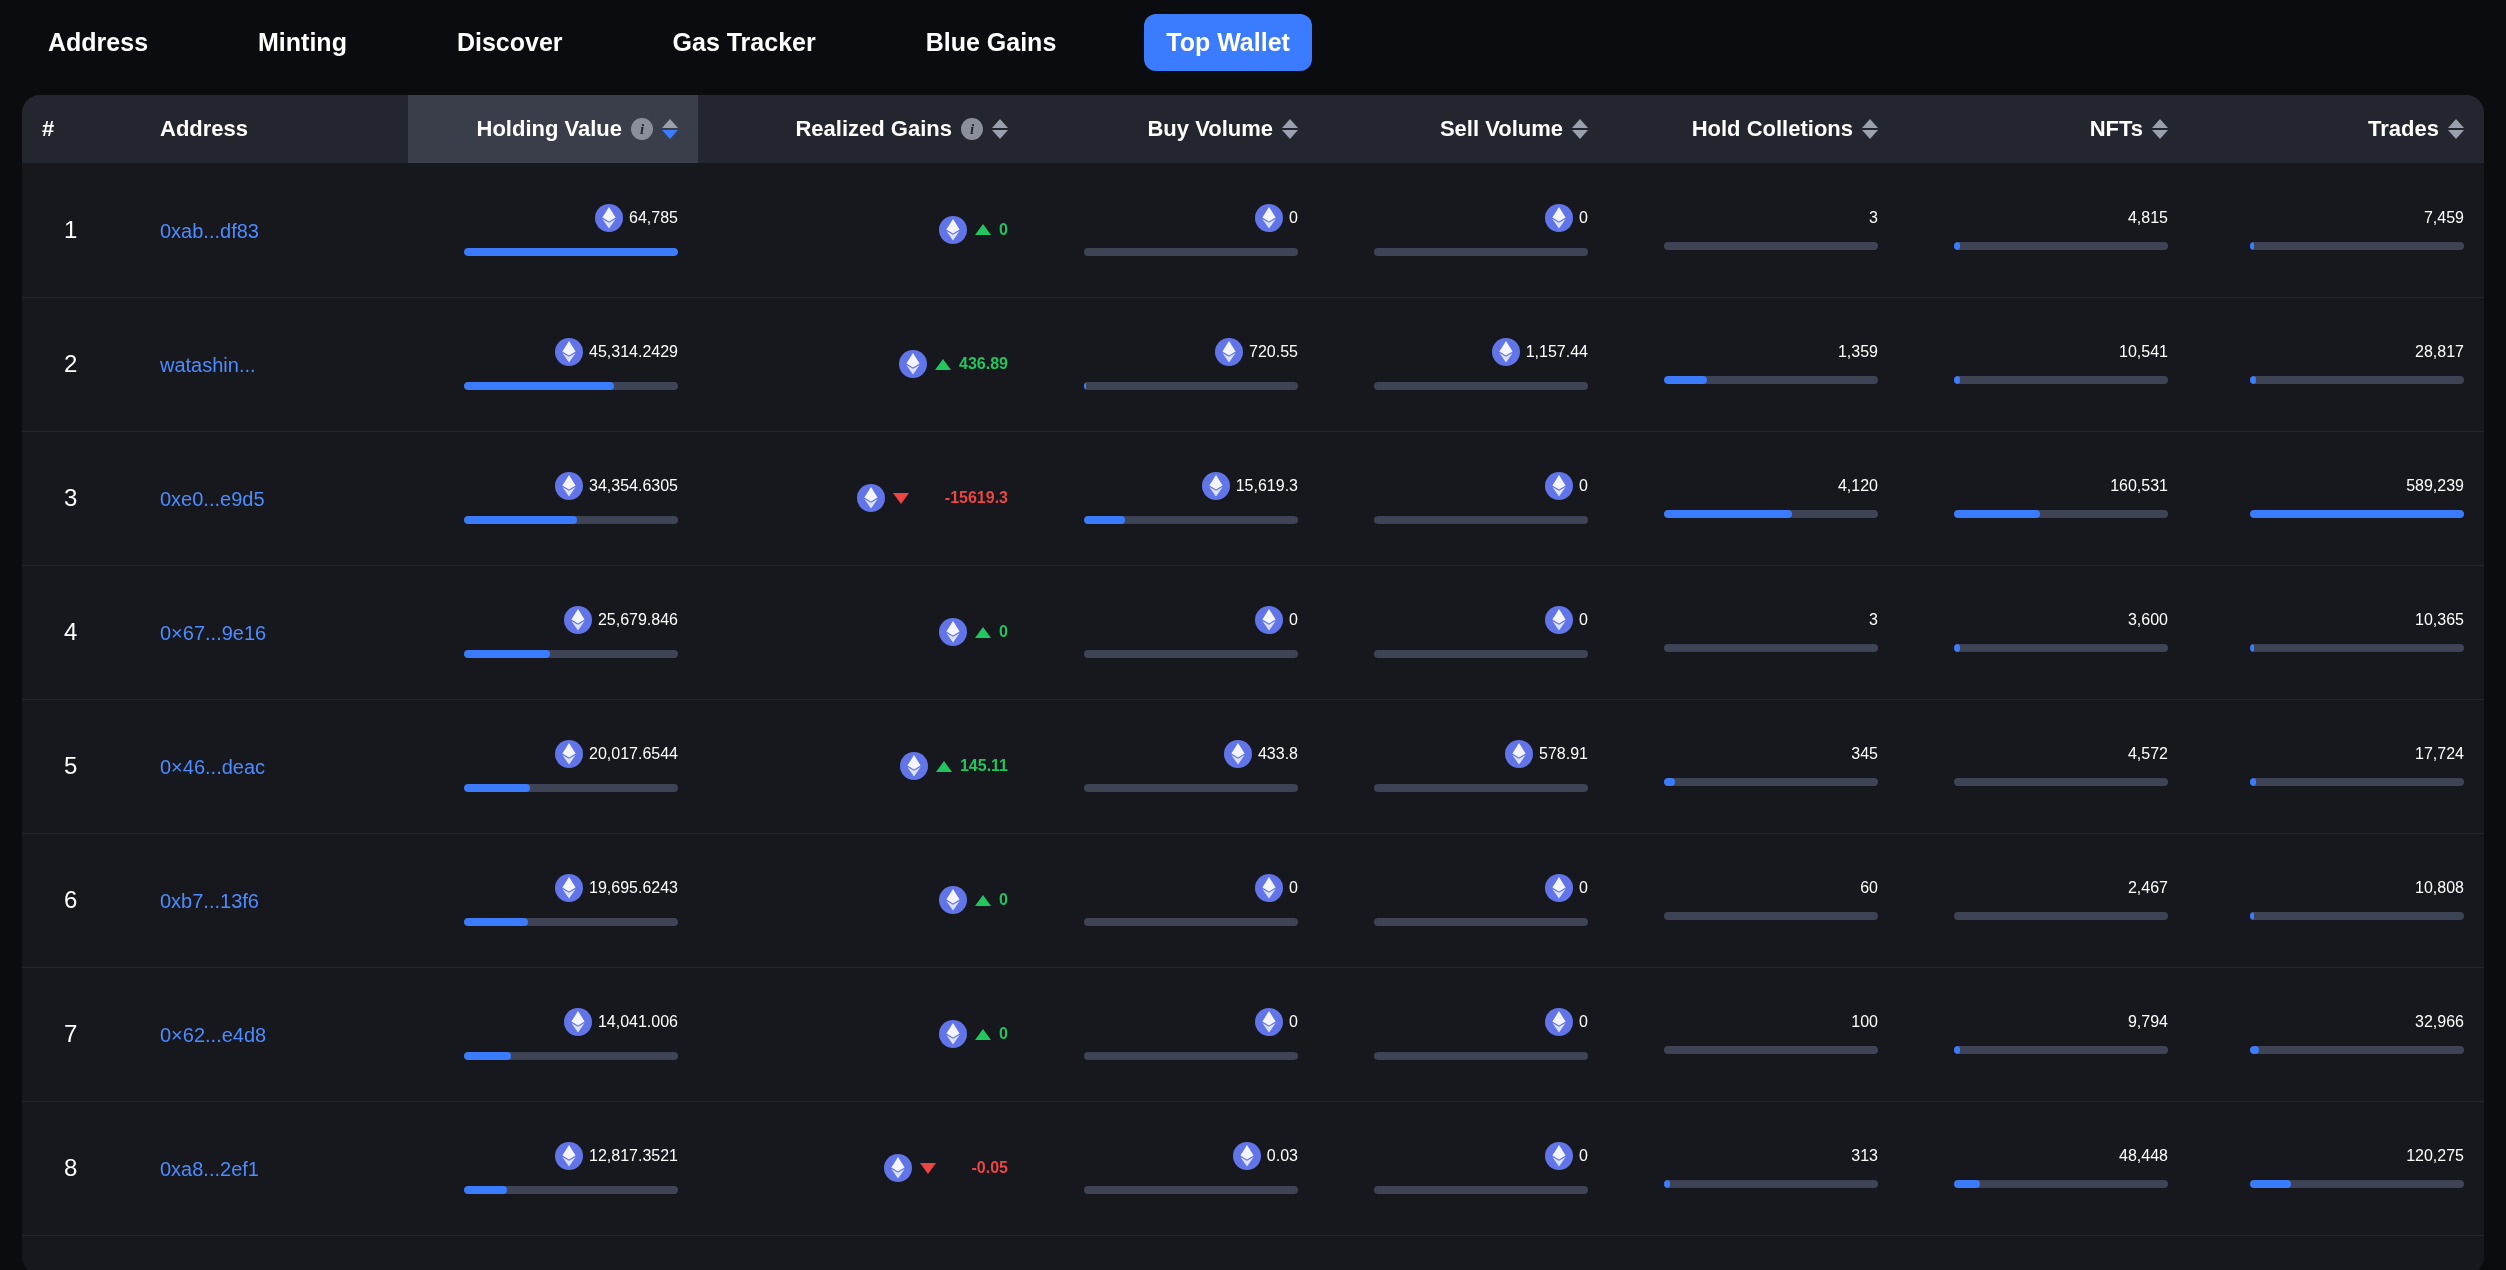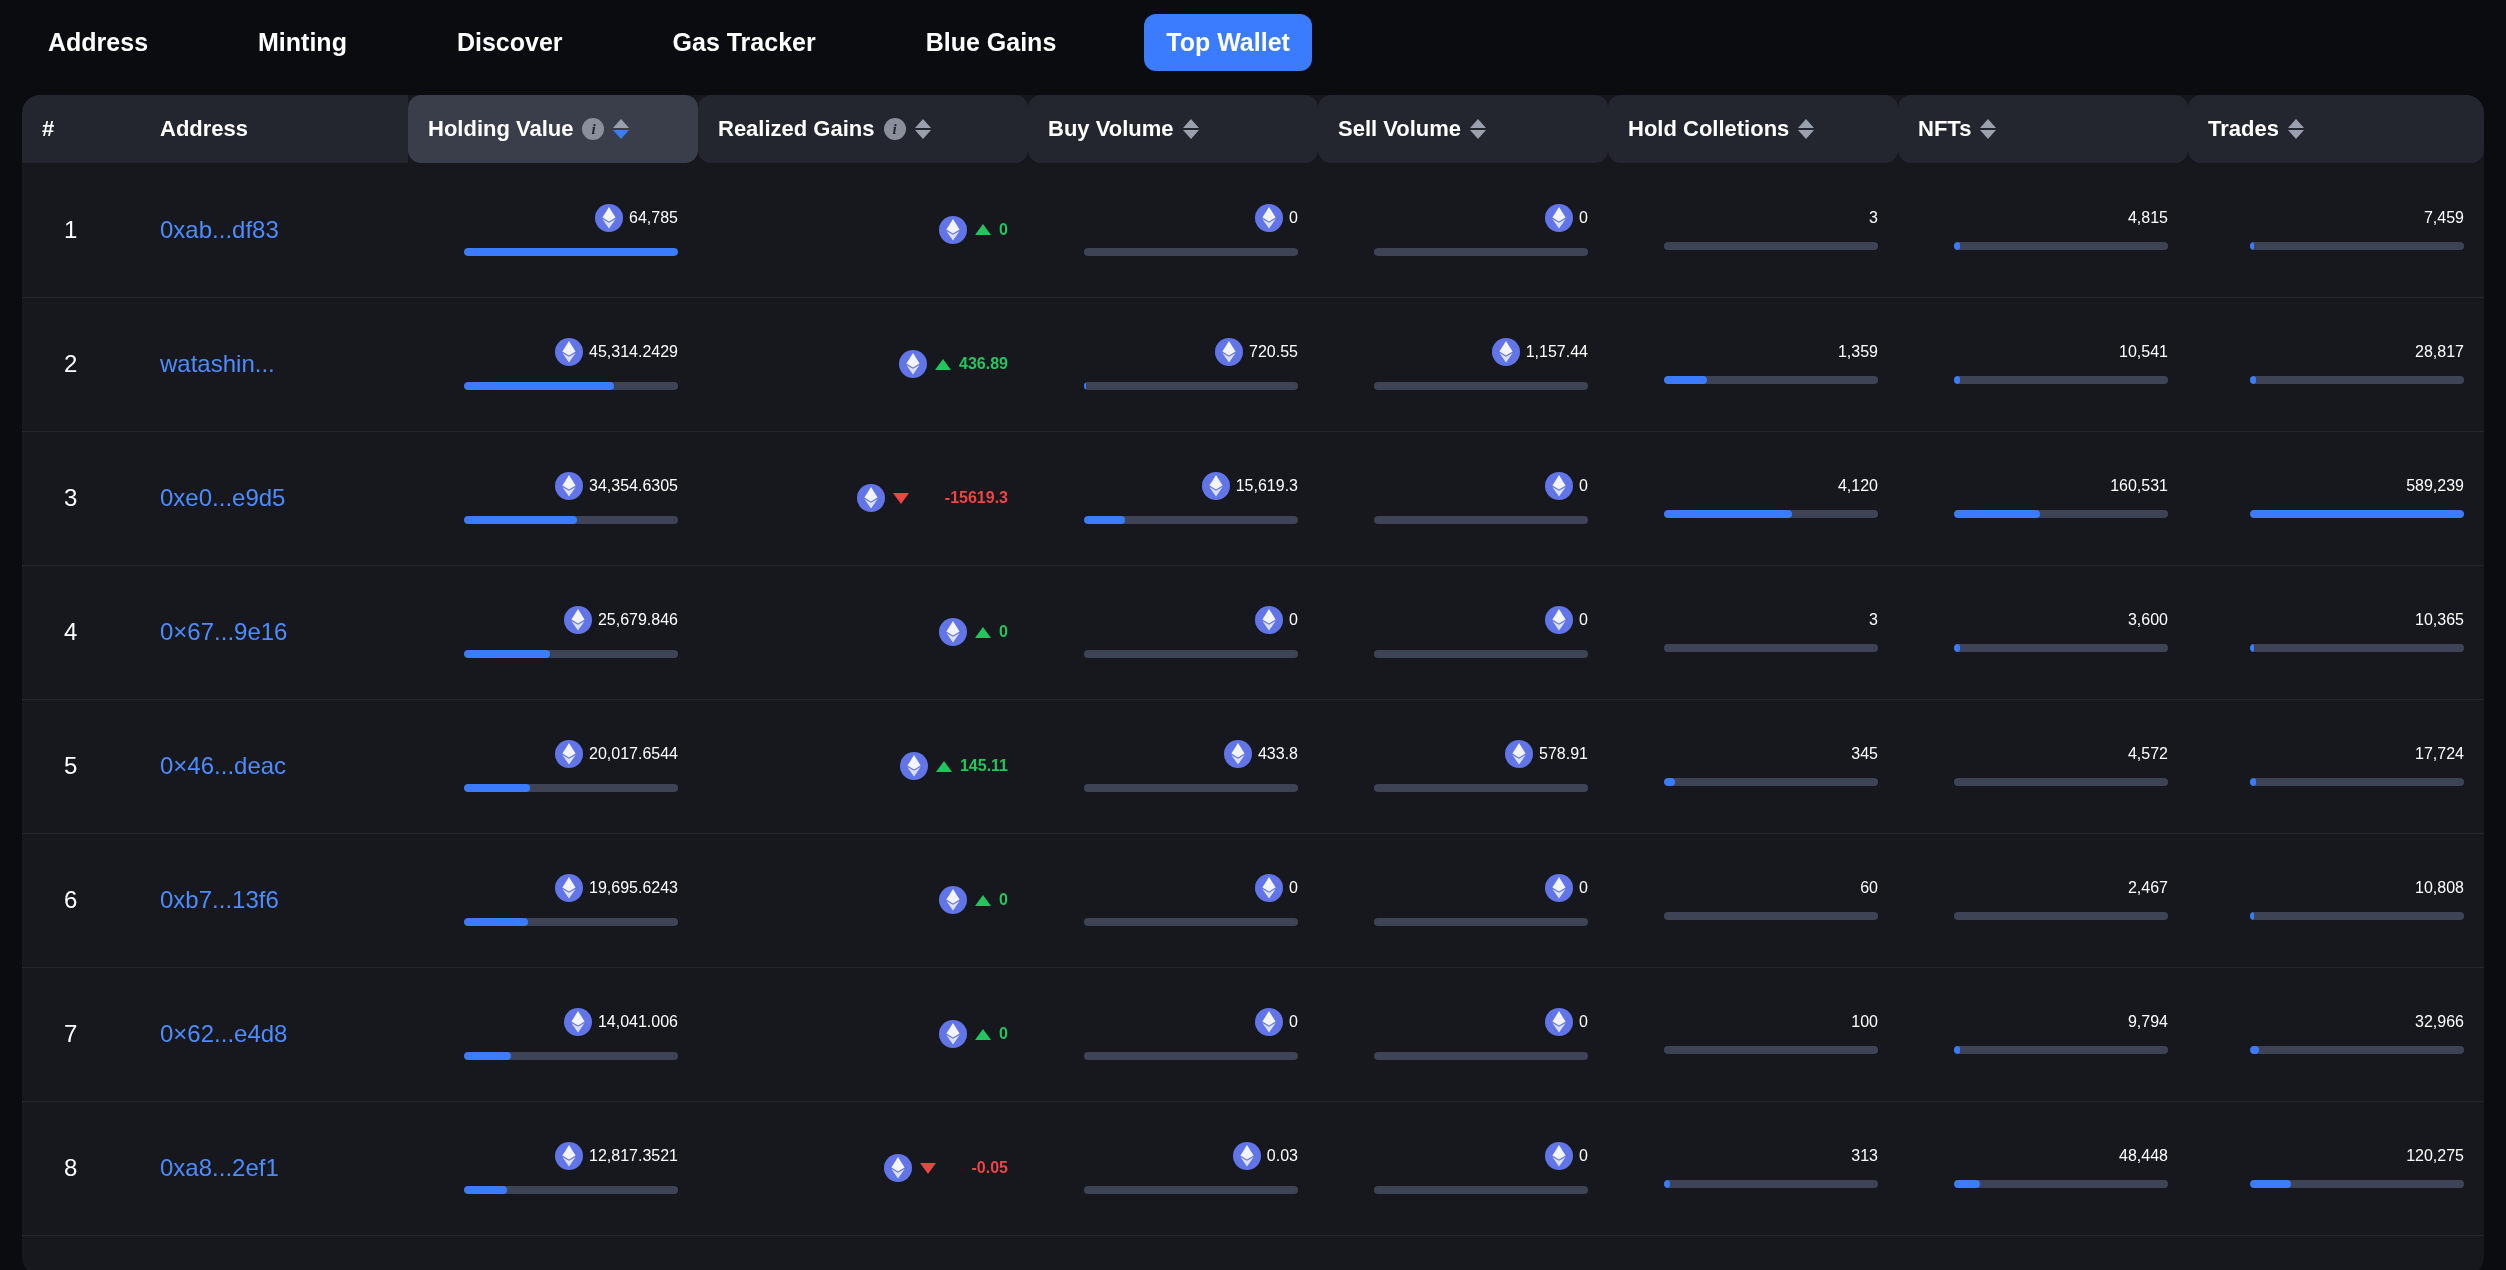--- a/index.html
+++ b/index.html
@@ -69,21 +69,21 @@
     color: #ffffff;
     font-size: 22px;
     font-weight: 700;
     height: 68px;
     padding: 0 20px;
     white-space: nowrap;
     vertical-align: middle;
   }
   thead th.sorted { background: #3a3e4a; }
   thead th.left   { text-align: left; }
-  thead th.right  { text-align: left; border-radius: 13px; }
+  thead th.right  { text-align: right; }
 
   .th-inner {
     display: inline-flex;
     align-items: center;
     gap: 9px;
     cursor: pointer;
   }
 
   
   .info-icon {
@@ -122,21 +122,21 @@
     vertical-align: middle;
     color: #ffffff;
     font-size: 24px;
   }
   td.rank    { text-align: left;  font-size: 24px; color: #ffffff; padding-left: 42px; }
   td.addr    { text-align: left; }
   td.numcell { text-align: right; }
 
   .addr-link {
     color: #4d8bff;
-    font-size: 24px;
+    font-size: 20px;
     text-decoration: none;
     cursor: pointer;
     white-space: nowrap;
   }
 
   .cellstack {
     display: flex;
     flex-direction: column;
     align-items: flex-end;
     gap: 16px;

